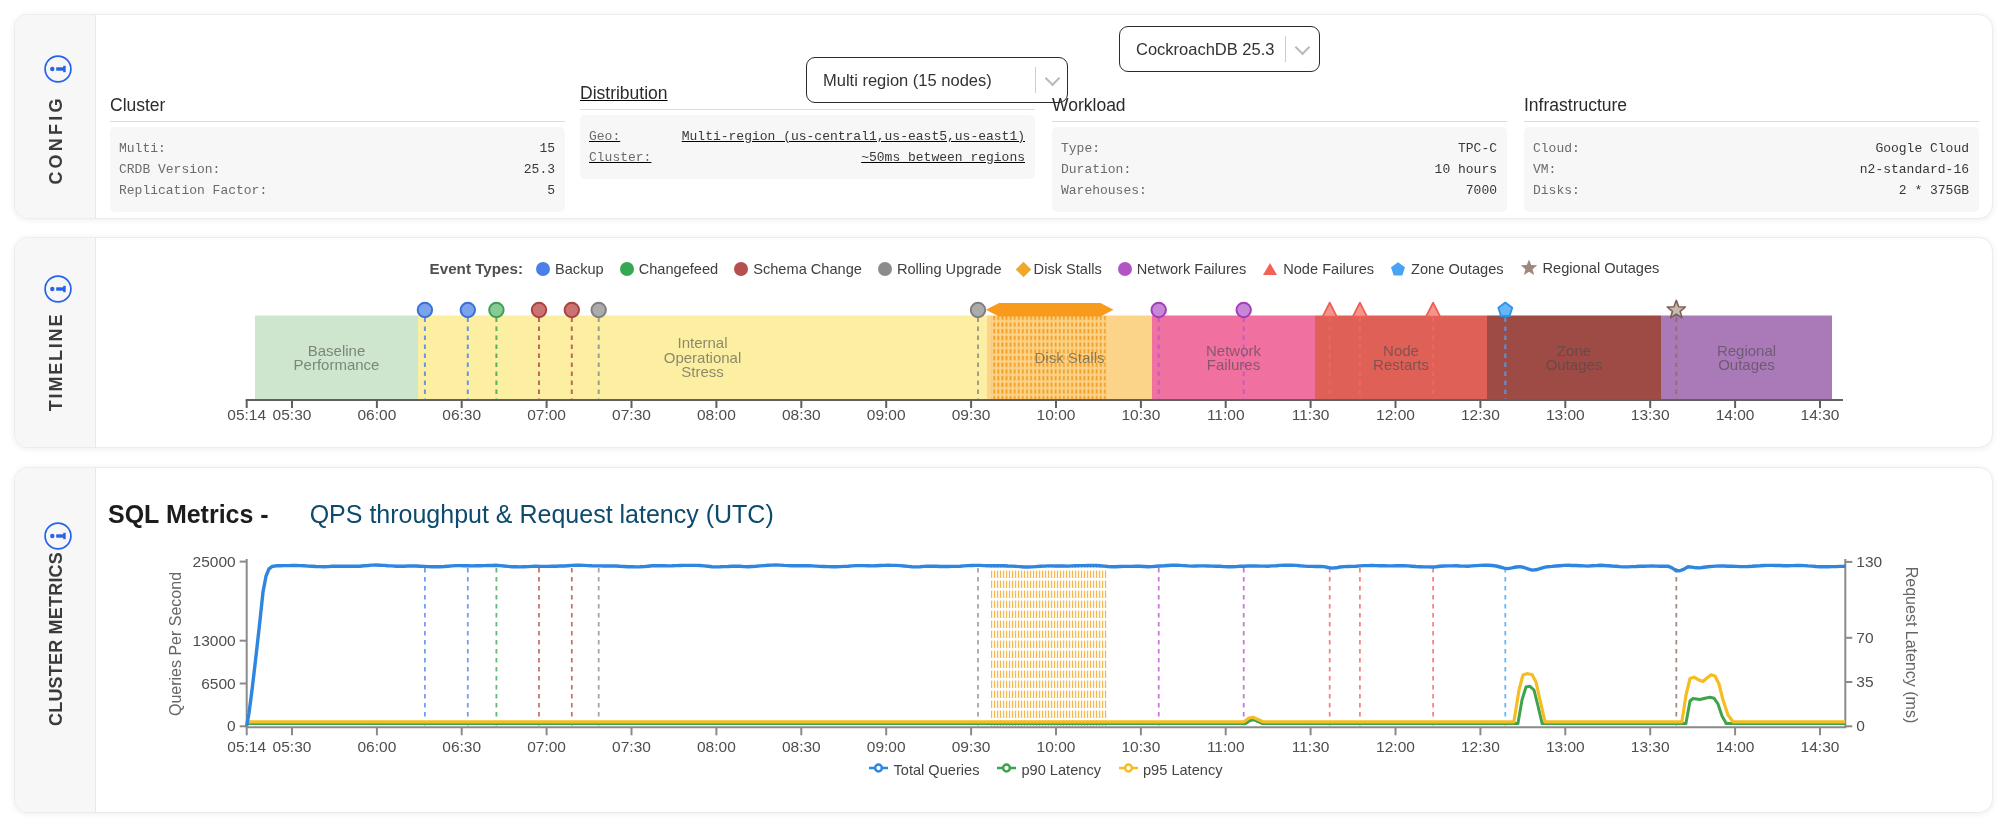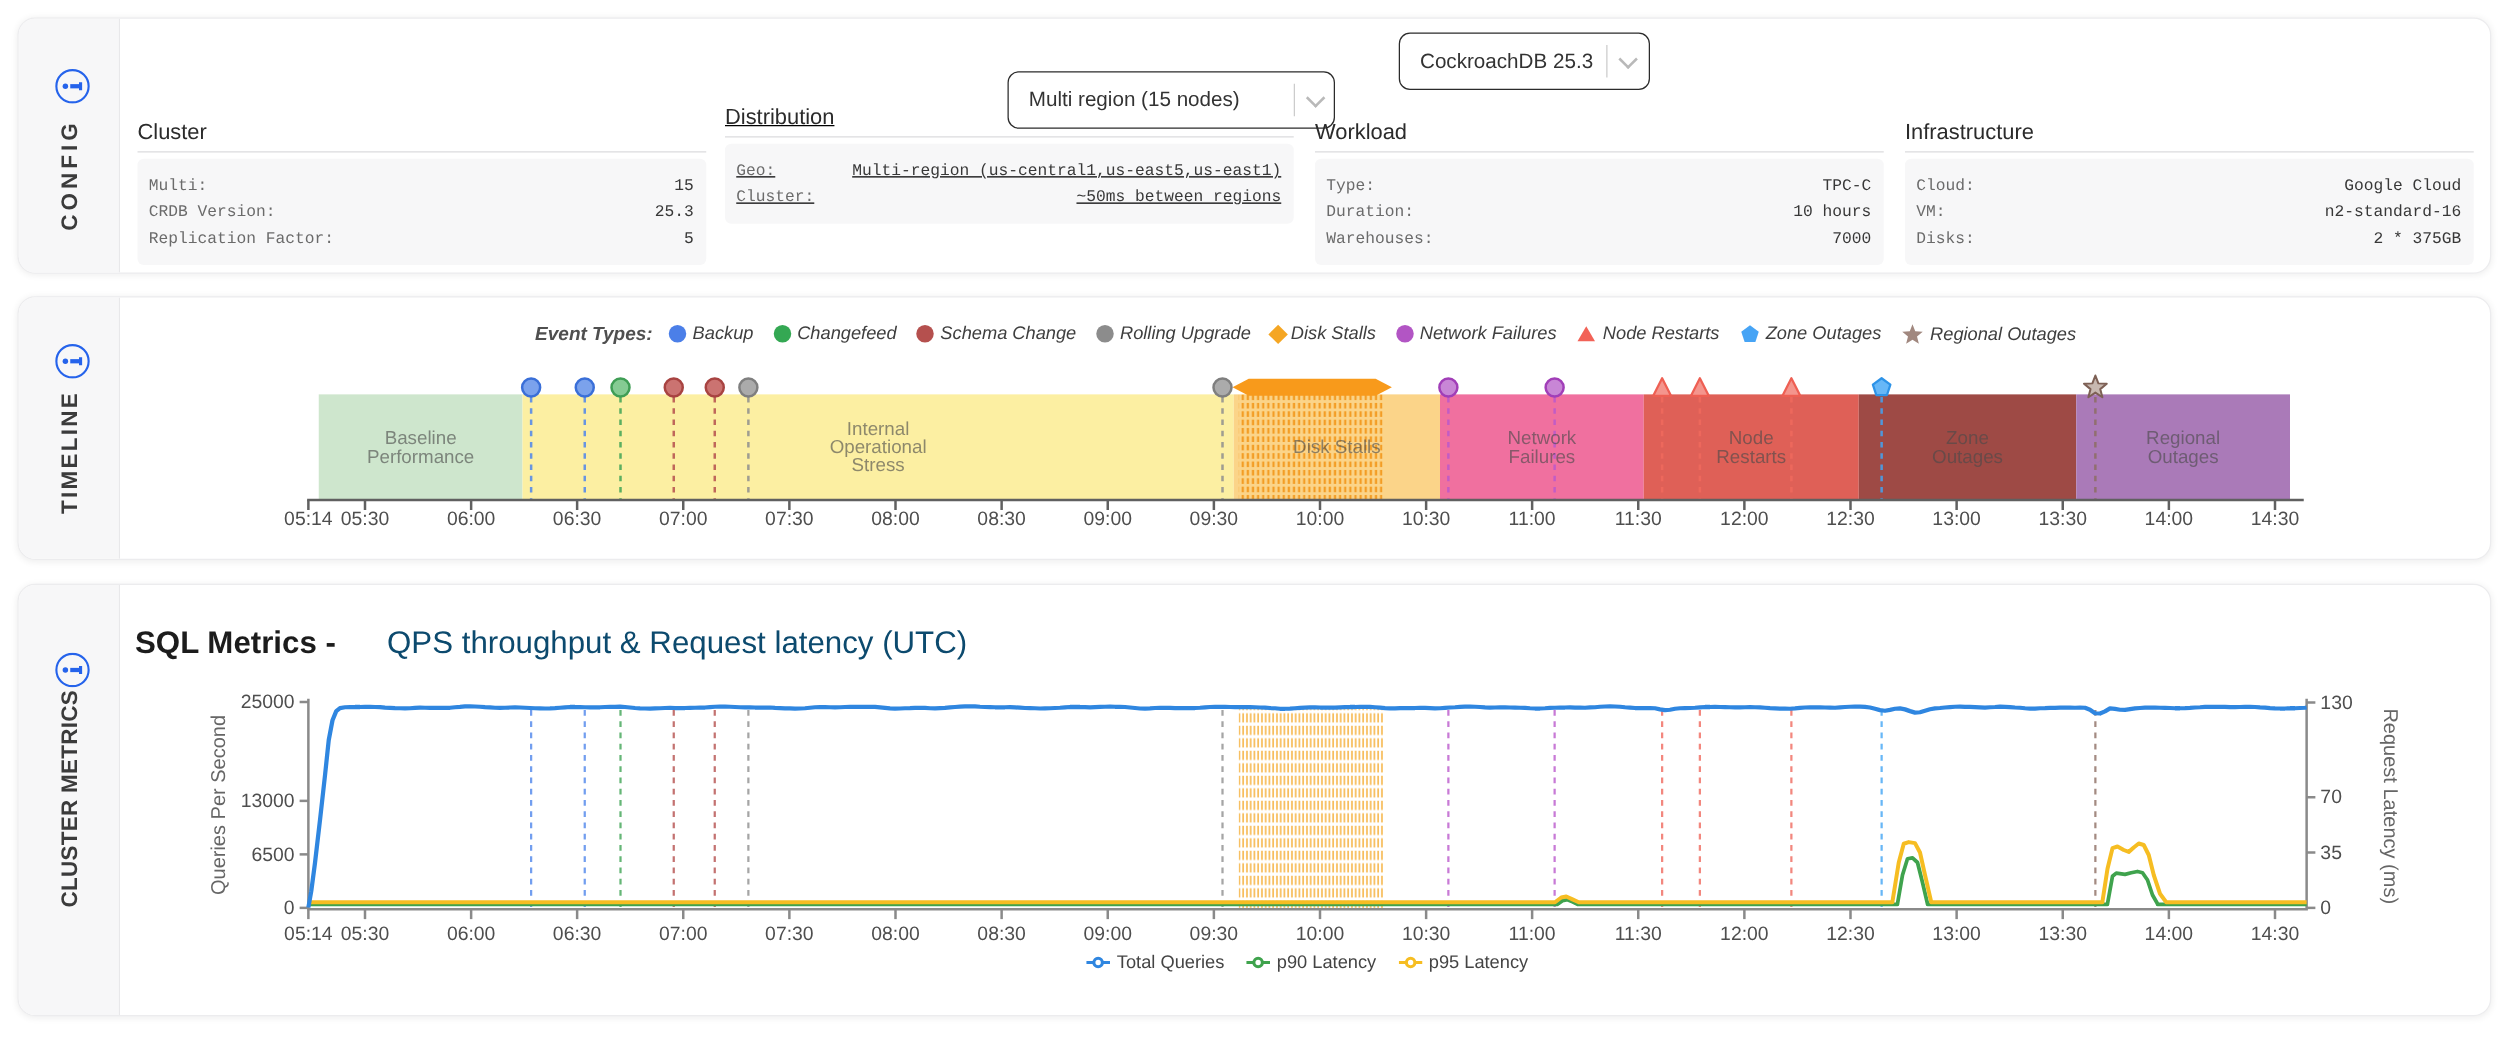--- a/index.html
+++ b/index.html
@@ -8,26 +8,26 @@
 .sb-label { position:absolute; left:56px; transform:translate(-50%,-50%) rotate(-90deg); font-weight:bold; font-size:18px; letter-spacing:0.4px; color:#3b3b3b; white-space:nowrap; }
 .dd { position:absolute; top:26px; height:46px; border:1.6px solid #2b2b2b; border-radius:9px; background:#fff; display:flex; align-items:center; }
 .dd .txt { font-size:16.5px; color:#333; padding-left:16px; }
 .dd .div { position:absolute; top:9px; bottom:9px; width:1px; background:#ccc; }
 .dd .chev { position:absolute; width:11px; height:11px; border-left:2.6px solid #b9b9b9; border-bottom:2.6px solid #b9b9b9; transform:rotate(-45deg); }
 .sec-title { font-size:17.5px; color:#2b2b2b; padding-bottom:5px; border-bottom:1px solid #dcdcde; }
 .sec-box { margin-top:5px; background:#f7f7f8; border-radius:5px; padding:11px 10px 0 9px; font-family:"Liberation Mono",monospace; font-size:13px; }
 .sec-row { display:flex; justify-content:space-between; height:21px; line-height:21px; }
 .sec-k { color:#6b6b6b; }
 .sec-v { color:#383838; }
-.tl-legend { position:absolute; top:259px; left:96px; width:1897px; display:flex; justify-content:center; align-items:flex-start; gap:16px; font-size:14.6px; color:#3f3f3f;font-style:italic; }
+.tl-legend { position:absolute; top:259px; left:96px; width:1897px; display:flex; justify-content:center; align-items:flex-end; gap:16px; font-size:14.6px; color:#3f3f3f; }
 .tl-legend-title { font-weight:bold; font-size:15.2px; color:#4f4f4f; margin-right:-3px; }
 .tl-item { display:flex; align-items:center; gap:5px; }
 .mk { width:14px; height:14px; flex:none; }
 .m-legend { position:absolute; top:762px; left:247px; width:1598px; display:flex; justify-content:center; align-items:center; gap:18px; font-size:14.6px; color:#444; }
-.m-item { display:flex; align-items:center; gap:5px; }
+.m-item { display:flex; align-items:flex-start; gap:5px; }
 .vlab { position:absolute; font-size:16px; color:#666; white-space:nowrap; }
 </style></head>
 <body>
 
 <div class="panel" style="top:14px;height:205px;"></div>
 <div class="sidebar" style="top:15px;height:203px;"></div>
 <div class="sb-icon" style="top:55px;"><svg width="28" height="28" viewBox="0 0 28 28">
       <circle cx="14" cy="14" r="12.9" fill="none" stroke="#2563eb" stroke-width="1.7"></circle>
       <circle cx="8.3" cy="14" r="2.2" fill="#2563eb"></circle>
       <rect x="12.2" y="12.3" width="8.2" height="3.4" fill="#2563eb"></rect>
@@ -141,21 +141,21 @@
       <span>Disk Stalls</span>
     </span>
     <span class="tl-item">
       <span class="mk" style="background:#b255c4;border-radius:50%;"></span>
       <span>Network Failures</span>
     </span>
     <span class="tl-item">
       <svg width="16" height="14" viewBox="0 0 16 14" style="flex:none">
         <path d="M8 1 L15 13 L1 13 Z" fill="#f26257"></path>
       </svg>
-      <span>Node Restarts</span>
+      <span>Node Failures</span>
     </span>
     <span class="tl-item">
       <svg width="16" height="15" viewBox="0 0 16 15" style="flex:none">
         <polygon points="8.0,0.2 15.0,5.3 12.3,13.6 3.7,13.6 1.0,5.3" fill="#47a4f5"></polygon>
       </svg>
       <span>Zone Outages</span>
     </span>
     <span class="tl-item">
       <svg width="18" height="18" viewBox="0 0 18 18" style="flex:none">
         <polygon points="9.0,0.4 11.2,5.9 17.2,6.3 12.6,10.2 14.1,16.0 9.0,12.8 3.9,16.0 5.4,10.2 0.8,6.3 6.8,5.9" fill="#a1887f"></polygon>

